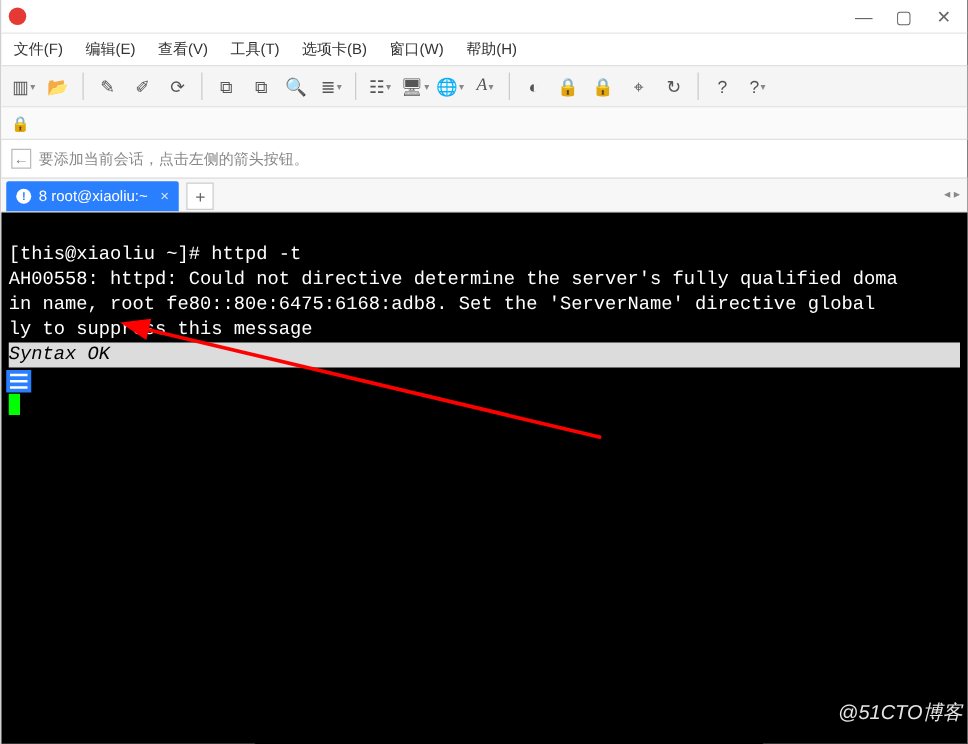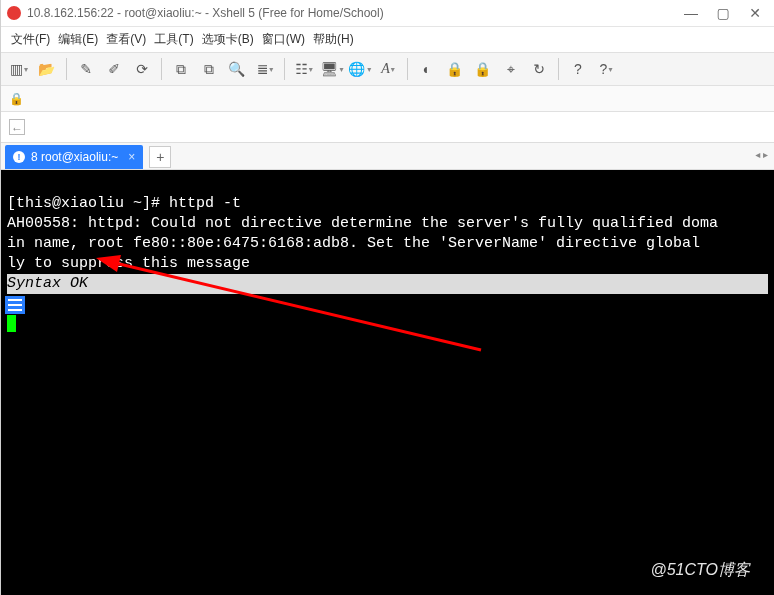--- a/index.html
+++ b/index.html
@@ -4,21 +4,21 @@
 <style>
   * { box-sizing: border-box; }
   html, body { margin:0; padding:0; font-family: "Microsoft YaHei", Arial, sans-serif; }
   body { width:774px; height:595px; background:#fff; overflow:hidden; position:relative; border-left:1px solid #d0d0d0;}
 
   .titlebar { height:26px; display:flex; align-items:center; padding:0 6px; font-size:12px; color:#666; gap:6px; }
   .appicon { width:14px; height:14px; border-radius:50%; background:#e53935; display:inline-block; }
   .titlebar-spacer { flex:1; }
   .winbtn { width:26px; text-align:center; font-size:14px; color:#666; }
 
-  .menubar { height:26px; display:flex; align-items:center; padding:0 10px; gap:8px; font-size:12px; color:#333; border-top:1px solid #e5e5e5;}
+  .menubar { height:26px; display:flex; align-items:center; padding:0 10px; gap:18px; font-size:12px; color:#333; border-top:1px solid #e5e5e5;}
   .menuitem { cursor:default; }
 
   .toolbar { height:34px; border-top:1px solid #e0e0e0; border-bottom:1px solid #e0e0e0; background:#f5f5f5; display:flex; align-items:center; padding:0 6px; gap:4px; }
   .tbtn { width:24px; height:24px; display:flex; align-items:center; justify-content:center; font-size:14px; color:#555; position:relative; }
   .tbtn .dd { font-size:8px; margin-left:1px; color:#888; }
   .tsep { width:1px; height:22px; background:#ccc; margin:0 3px; }
 
   .addrbar { height:26px; display:flex; align-items:center; padding:0 8px; font-size:12px; color:#666; gap:6px; border-bottom:1px solid #e0e0e0; background:#fafafa;}
   .lockicon { color:#999; font-size:12px;}
 
@@ -32,28 +32,27 @@
   .tab-plus { width:22px; height:22px; background:#fff; border:1px solid #ccc; display:flex; align-items:center; justify-content:center; font-size:14px; color:#666; margin-left:4px; margin-bottom:1px;}
   .tabstrip .corner { position:absolute; right:6px; top:6px; font-size:10px; color:#888;}
 
   .terminal { background:#000; color:#fff; font-family:"Courier New", monospace; font-size:15px; line-height:20px; padding:4px 6px; height:430px; white-space:pre; position:relative; overflow:hidden;}
   .hl { background:#dcdcdc; color:#000; display:block; width:100%;font-style:italic; }
   .cursor { display:inline-block; width:9px; height:17px; background:#00ff00; vertical-align:text-bottom;}
   .menuicon { position:absolute; left:4px; top:126px; width:20px; height:18px; background:#2a7fff; display:flex; flex-direction:column; justify-content:center; gap:3px; padding:3px;}
   .menuicon div { height:2px; background:#fff; }
 
   .arrow-svg { position:absolute; left:0; top:0; pointer-events:none; }
-  .watermark { position:absolute; right:24px; bottom:14px; color:#e5e5e5; font-size:16px; font-style:italic; text-shadow:0 0 3px #000;}
+  .watermark { position:absolute; right:4px; bottom:14px; color:#e5e5e5; font-size:16px; font-style:italic; text-shadow:0 0 3px #000;}
 </style>
 </head>
 <body>
 
 <div class="titlebar">
   <span class="appicon"></span>
-  <span>10.8.162.156:22 - root@xiaoliu:~ - Xshell 5 (Free for Home/School)</span>
   <span class="titlebar-spacer"></span>
   <span class="winbtn">—</span>
   <span class="winbtn">▢</span>
   <span class="winbtn">✕</span>
 </div>
 
 <div class="menubar">
   <span class="menuitem">文件(F)</span>
   <span class="menuitem">编辑(E)</span>
   <span class="menuitem">查看(V)</span>
@@ -137,20 +136,21 @@
       <span class="dd">▾</span>
     </div>
 </div>
 
 <div class="addrbar">
   <span class="lockicon">🔒</span>
 </div>
 
 <div class="hintbar">
   <span class="plusbox">←</span>
+  <span>要添加当前会话，点击左侧的箭头按钮。</span>
 </div>
 
 <div class="tabstrip">
   <div class="tab">
     <span class="tabinfo">!</span>
     <span>8 root@xiaoliu:~</span>
     <span class="close">×</span>
   </div>
   <div class="tab-plus">+</div>
   <div class="corner">◂ ▸</div>

